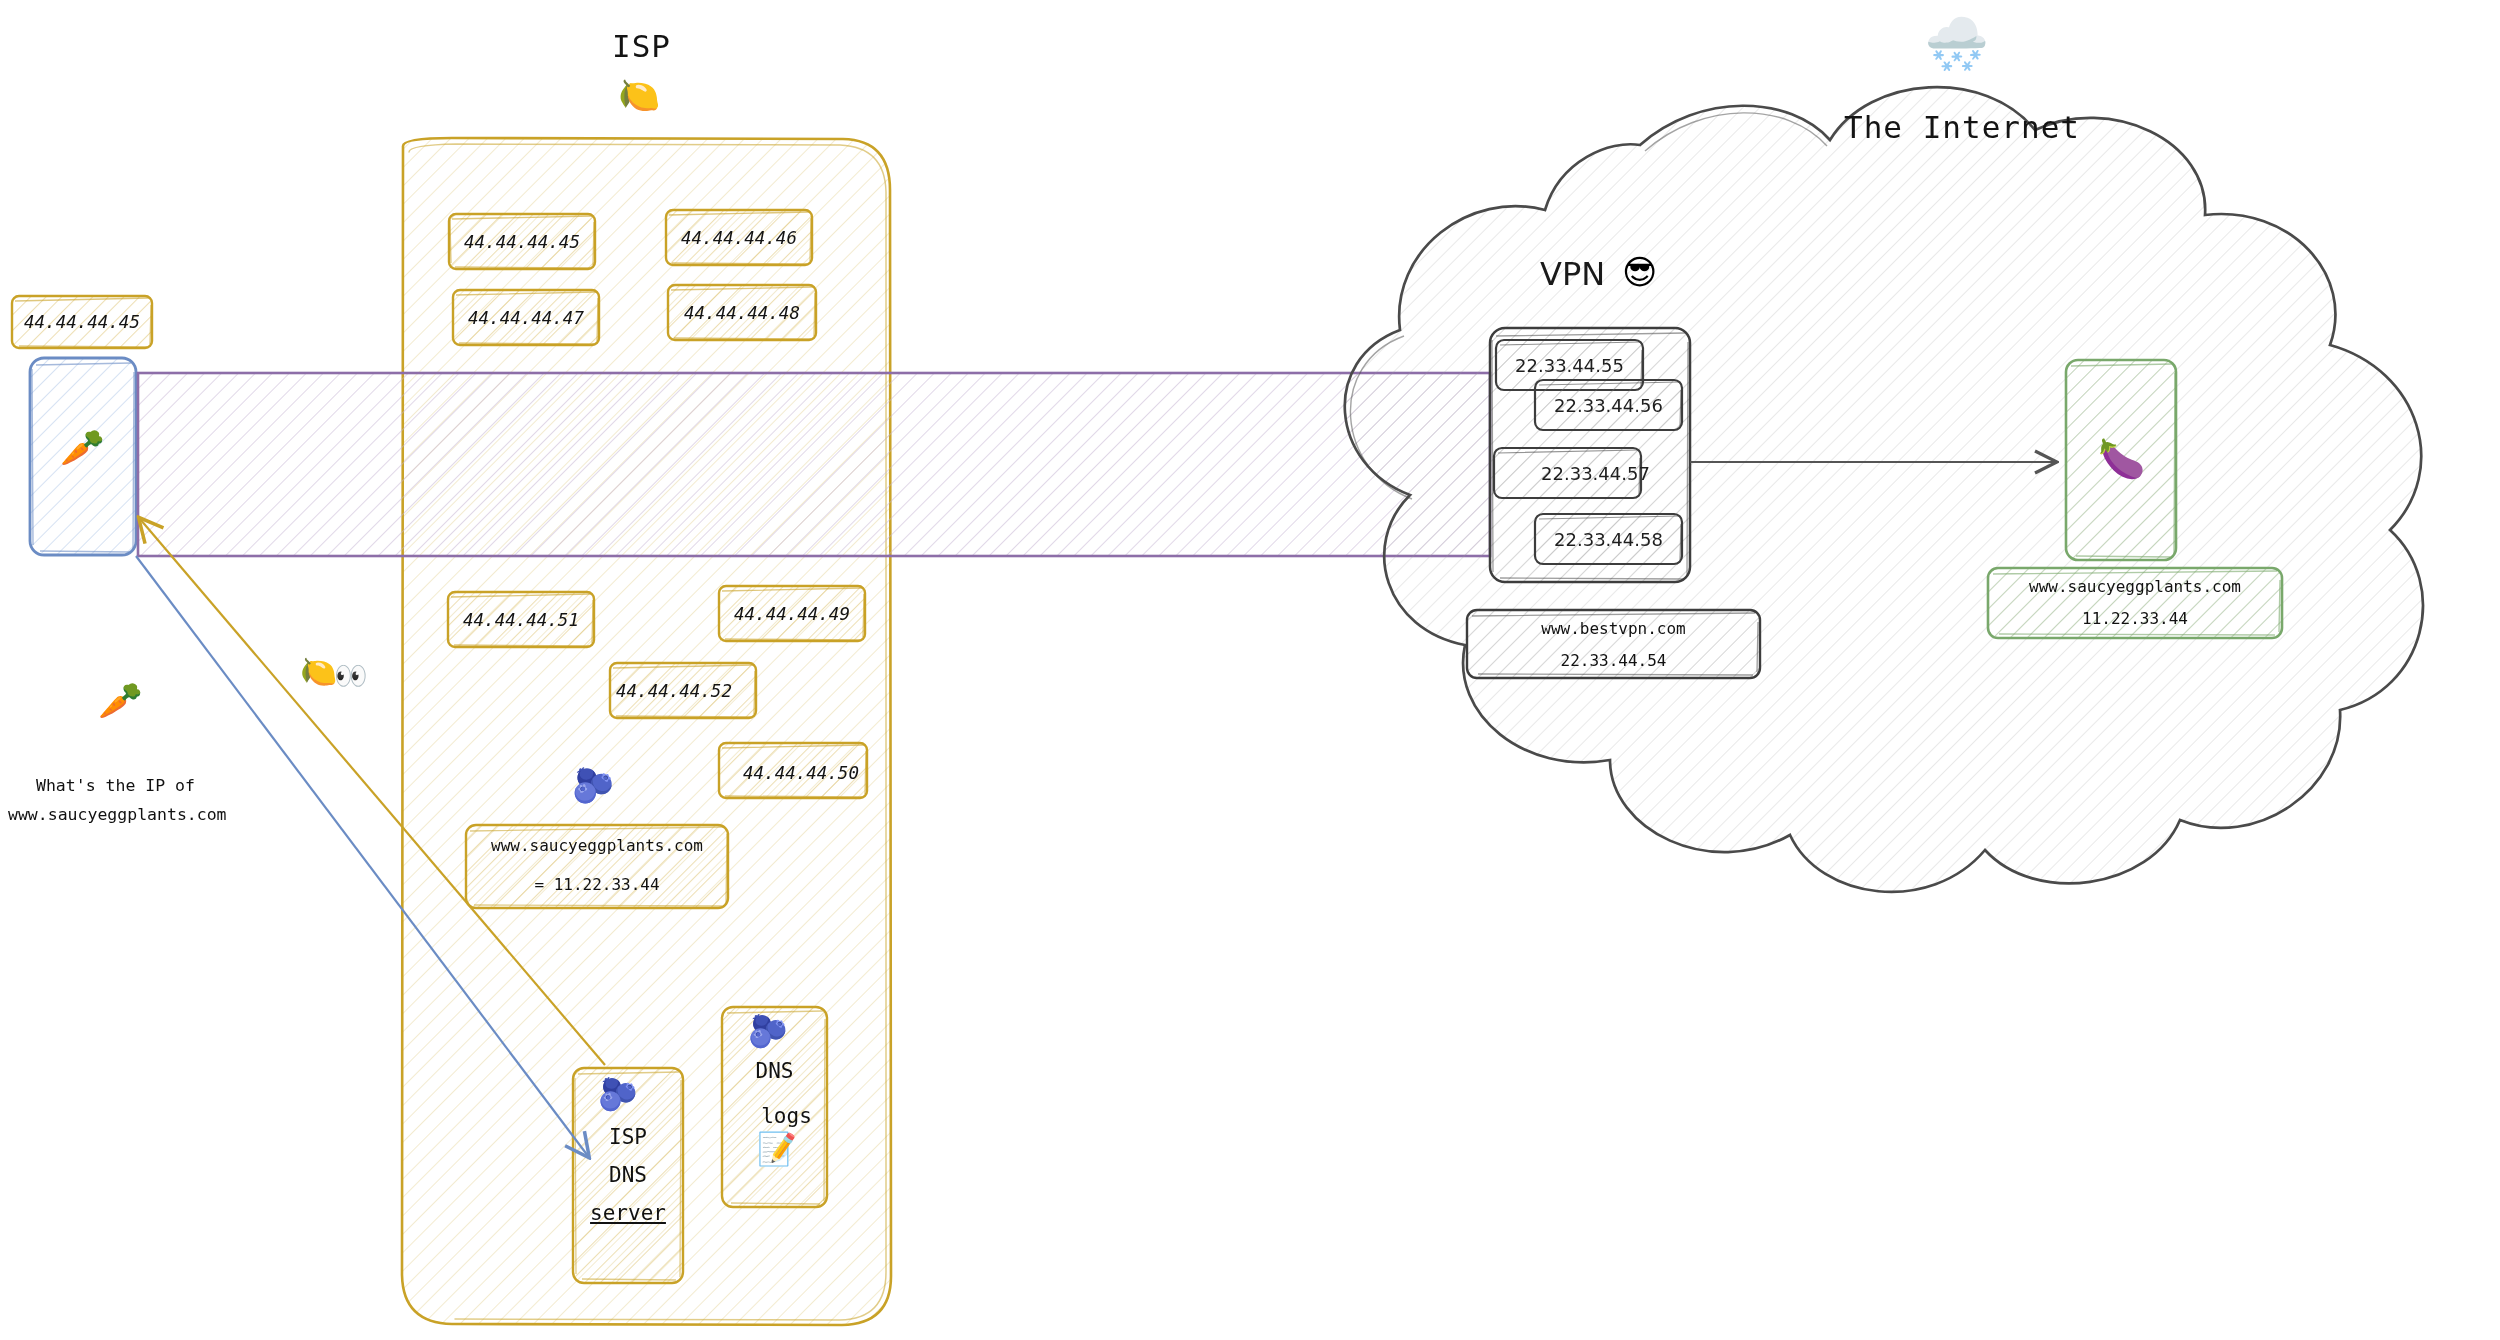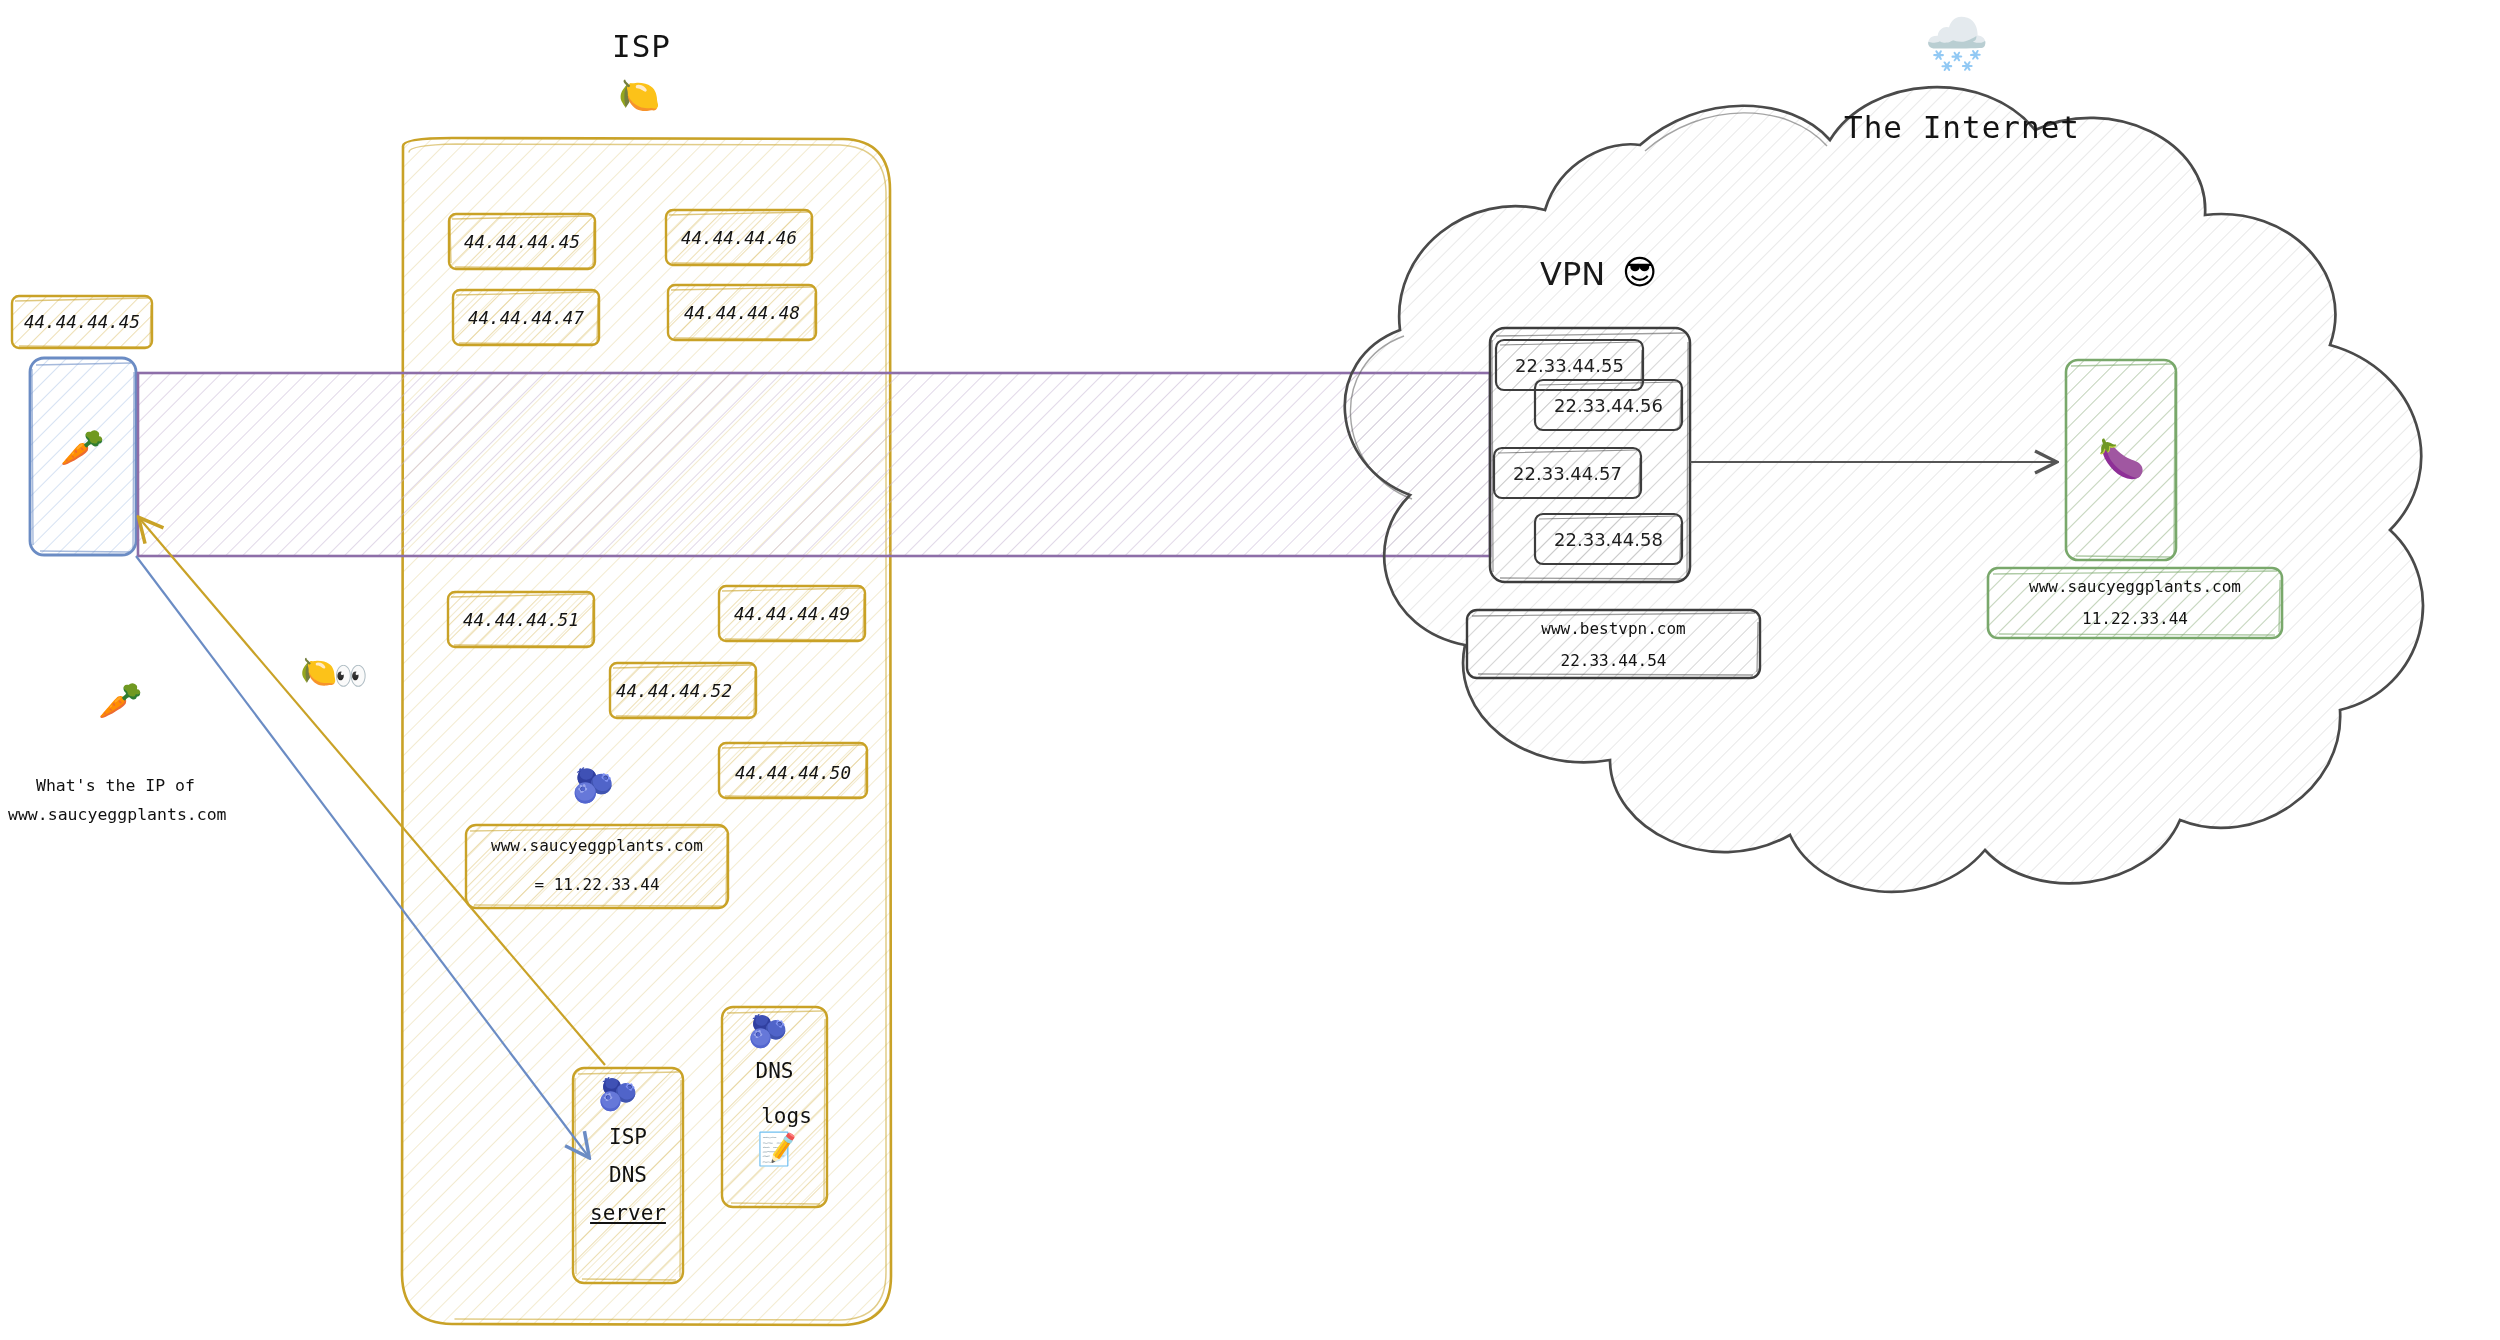--- a/index.html
+++ b/index.html
@@ -228,21 +228,21 @@
 <div class="lbl emoji" style="left:1622px;top:255px;font-size:34px;">😎</div>
 
 <div class="boxtext mono ip-y" style="left:449px;top:214px;width:146px;height:55px;">44.44.44.45</div>
 <div class="boxtext mono ip-y" style="left:666px;top:210px;width:146px;height:55px;">44.44.44.46</div>
 <div class="boxtext mono ip-y" style="left:453px;top:290px;width:146px;height:55px;">44.44.44.47</div>
 <div class="boxtext mono ip-y" style="left:668px;top:285px;width:148px;height:55px;">44.44.44.48</div>
 
 <div class="boxtext mono ip-y" style="left:448px;top:592px;width:146px;height:55px;">44.44.44.51</div>
 <div class="boxtext mono ip-y" style="left:719px;top:586px;width:146px;height:55px;">44.44.44.49</div>
 <div class="boxtext mono ip-y" style="left:610px;top:663px;width:128px;height:55px;">44.44.44.52</div>
-<div class="boxtext mono ip-y" style="left:719px;top:743px;width:148px;height:59px;">44.44.44.50</div>
+<div class="boxtext mono ip-y" style="left:719px;top:743px;width:148px;height:59px;padding-left:8px;">44.44.44.50</div>
 
 <div class="lbl emoji" style="left:572px;top:768px;font-size:34px;">🫐</div>
 <div class="boxtext mono small-txt" style="left:466px;top:825px;width:262px;height:41px;">www.saucyeggplants.com</div>
 <div class="boxtext mono small-txt" style="left:466px;top:864px;width:262px;height:41px;">= 11.22.33.44</div>
 
 <div class="lbl emoji" style="left:598px;top:1078px;font-size:32px;">🫐</div>
 <div class="boxtext mono node-txt" style="left:573px;top:1122px;width:110px;height:31px;">ISP</div>
 <div class="boxtext mono node-txt" style="left:573px;top:1160px;width:110px;height:31px;">DNS</div>
 <div class="boxtext mono node-txt" style="left:570px;top:1198px;width:116px;height:31px;text-decoration:underline;">server</div>
 
@@ -256,21 +256,21 @@
 
 <div class="boxtext mono ip-y" style="left:12px;top:296px;width:140px;height:52px;">44.44.44.45</div>
 <div class="lbl emoji" style="left:60px;top:430px;font-size:36px;">🥕</div>
 
 <div class="lbl emoji" style="left:98px;top:683px;font-size:36px;">🥕</div>
 <div class="lbl mono q-txt" style="left:36px;top:773px;white-space:pre;">What's the IP of</div>
 <div class="lbl mono q-txt" style="left:8px;top:802px;white-space:pre;">www.saucyeggplants.com</div>
 
 <div class="boxtext mono ip-g" style="left:1496px;top:340px;width:147px;height:50px;">22.33.44.55</div>
 <div class="boxtext mono ip-g" style="left:1535px;top:380px;width:147px;height:50px;">22.33.44.56</div>
-<div class="boxtext mono ip-g" style="left:1494px;top:448px;width:147px;height:50px;">22.33.44.57</div>
+<div class="boxtext mono ip-g" style="left:1494px;top:448px;width:147px;height:50px;padding-left:28px;">22.33.44.57</div>
 <div class="boxtext mono ip-g" style="left:1535px;top:514px;width:147px;height:50px;">22.33.44.58</div>
 
 <div class="boxtext mono small-txt" style="left:1467px;top:612px;width:293px;height:34px;">www.bestvpn.com</div>
 <div class="boxtext mono small-txt" style="left:1467px;top:644px;width:293px;height:34px;">22.33.44.54</div>
 
 <div class="lbl emoji" style="left:2098px;top:440px;font-size:38px;">🍆</div>
 <div class="boxtext mono small-txt" style="left:1988px;top:570px;width:294px;height:34px;">www.saucyeggplants.com</div>
 <div class="boxtext mono small-txt" style="left:1988px;top:602px;width:294px;height:34px;">11.22.33.44</div>
 
 </div>

